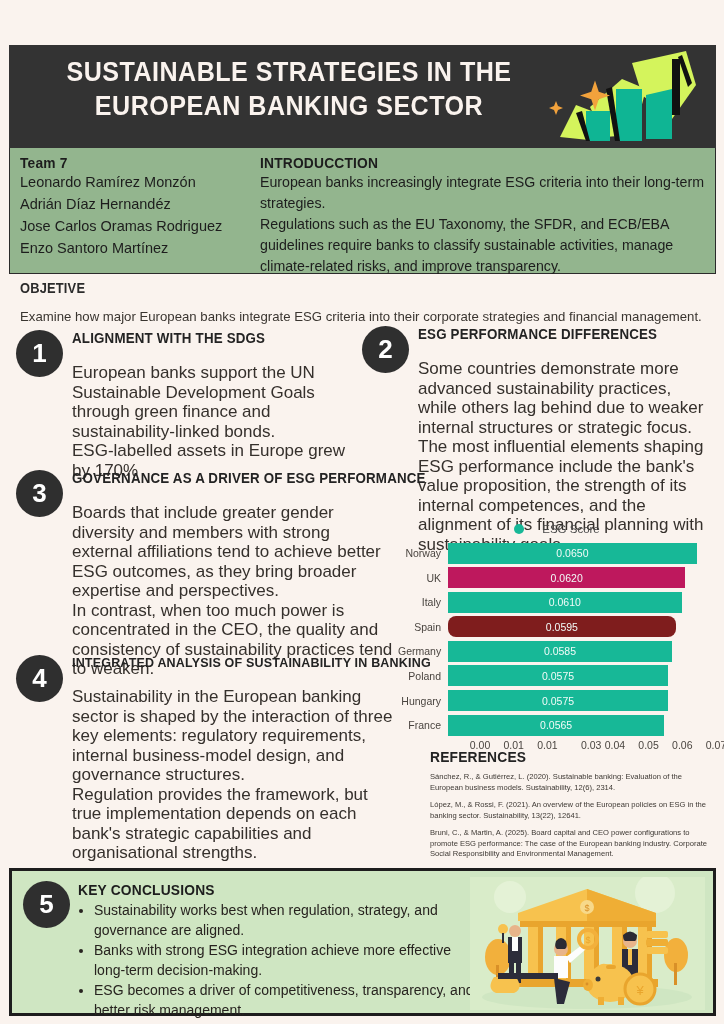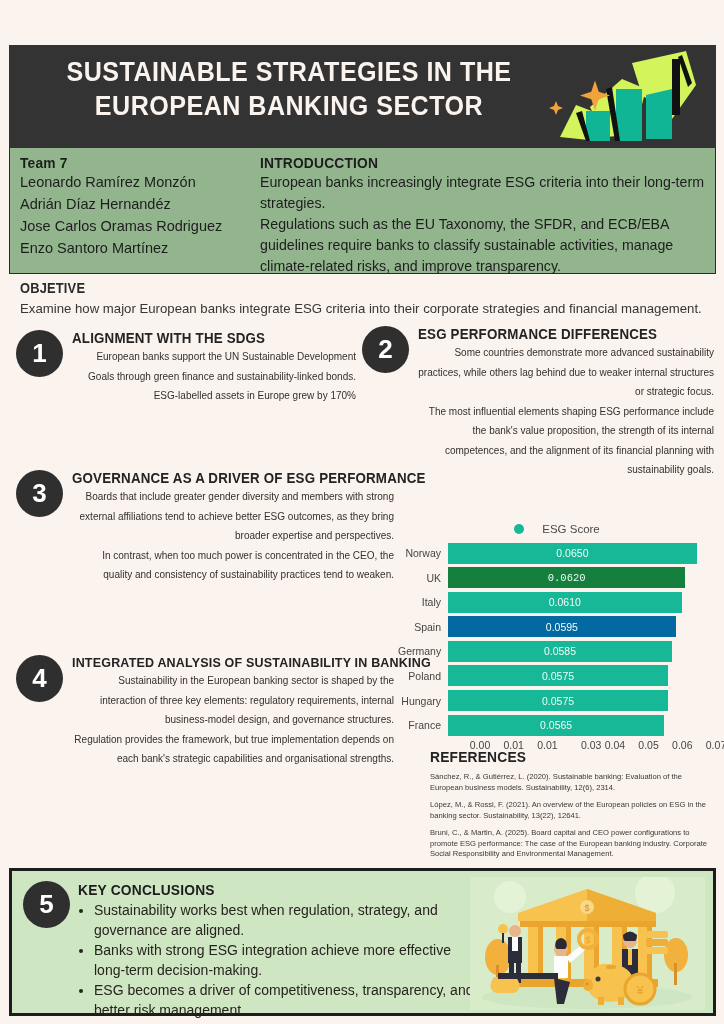--- a/index.html
+++ b/index.html
@@ -47,38 +47,38 @@
   }
   .intro-body { font-size: 14.2px; color: #1d1d1d; line-height: 21px; }
 
   
   .objective { position: absolute; left: 20px; top: 280px; width: 690px; }
   .obj-head {
     font-family: "Liberation Sans Narrow", "Liberation Sans", sans-serif;
     font-weight: 700; font-size: 14px; color: #2b2b2b; letter-spacing: .2px;
     transform: scaleX(.92); transform-origin: left center;
   }
-  .obj-body { font-size: 13.2px; color: #3a3530; line-height: 18px; margin-top: 4px; }
+  .obj-body { font-size: 13.2px; color: #3a3530; line-height: 18px; margin-top: 12px; }
 
   
   .sec { position: absolute; }
   .badge {
     position: absolute; left: 0; top: 0; width: 47px; height: 47px;
     border-radius: 50%; background: #2f2f2f; color: #ffffff;
     font-family: "Liberation Sans Narrow", "Liberation Sans", sans-serif;
     font-weight: 700; font-size: 26px;
     display: flex; align-items: center; justify-content: center;
   }
   .sec-body { margin-left: 56px; }
   .sec-title {
     font-family: "Liberation Sans Narrow", "Liberation Sans", sans-serif;
     font-weight: 700; font-size: 14.5px; color: #232323; letter-spacing: .2px;
     transform: scaleX(.92); transform-origin: left center; white-space: nowrap;
   }
-  .sec-text { font-size: 10px; color: #35302c; line-height: 19.5px; margin-top: 1px; text-align: right; }
+  .sec-text { font-size: 17px; color: #35302c; line-height: 19.5px; margin-top: 17px; }
   .sec-text p + p { margin-top: 0; }
 
   #sec1 { left: 16px; top: 330px; width: 340px; }
   #sec2 { left: 362px; top: 326px; width: 352px; }
   #sec3 { left: 16px; top: 470px; width: 378px; }
   #sec4 { left: 16px; top: 655px; width: 378px; }
 
   
   .chart { position: absolute; left: 398px; top: 520px; width: 318px; height: 222px; }
   .chart-legend {
@@ -236,37 +236,37 @@
           <div class="cat-label">Norway</div>
           <div class="bar-area">
             <div class="bar" style="width: 92.8571%; background: rgb(23, 184, 151);">
               <span class="bar-value">0.0650</span>
             </div>
           </div>
         </div>
         <div class="chart-row">
           <div class="cat-label">UK</div>
           <div class="bar-area">
-            <div class="bar" style="width: 88.5714%; background: #15803d; font-family: Liberation Mono, monospace;">
+            <div class="bar" style="width: 88.5714%; background: #be185d;">
               <span class="bar-value">0.0620</span>
             </div>
           </div>
         </div>
         <div class="chart-row">
           <div class="cat-label">Italy</div>
           <div class="bar-area">
             <div class="bar" style="width: 87.1429%; background: rgb(23, 184, 151);">
               <span class="bar-value">0.0610</span>
             </div>
           </div>
         </div>
         <div class="chart-row">
           <div class="cat-label">Spain</div>
           <div class="bar-area">
-            <div class="bar" style="width: 85%; background: #0369a1;">
+            <div class="bar" style="width: 85%; background: #7f1d1d; border-radius: 8px;">
               <span class="bar-value">0.0595</span>
             </div>
           </div>
         </div>
         <div class="chart-row">
           <div class="cat-label">Germany</div>
           <div class="bar-area">
             <div class="bar" style="width: 83.5714%; background: rgb(23, 184, 151);">
               <span class="bar-value">0.0585</span>
             </div>

